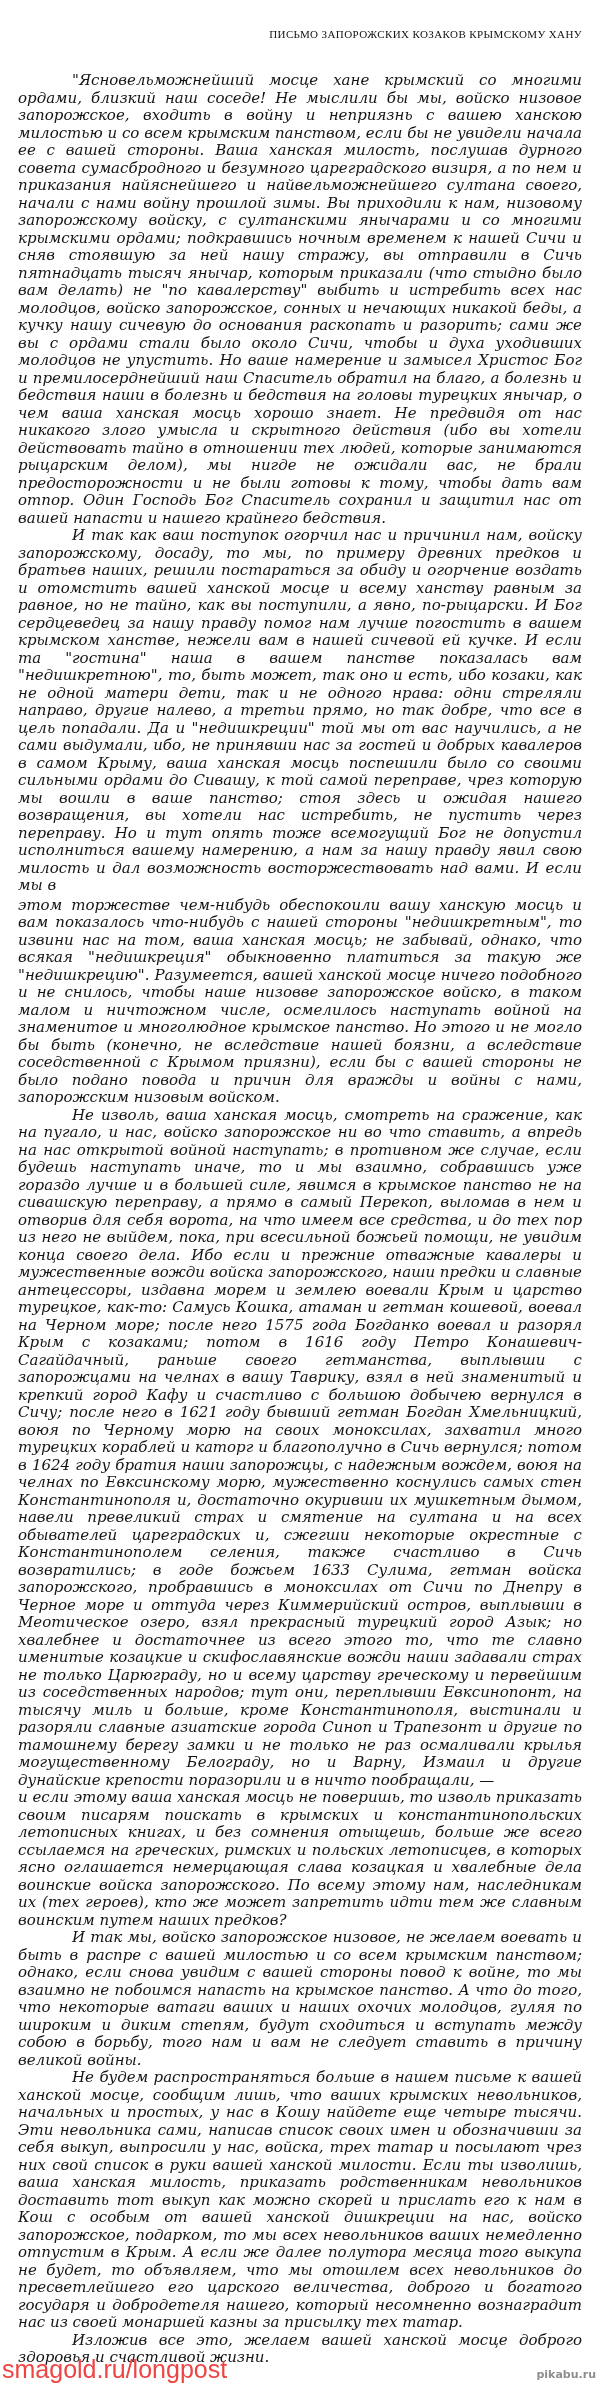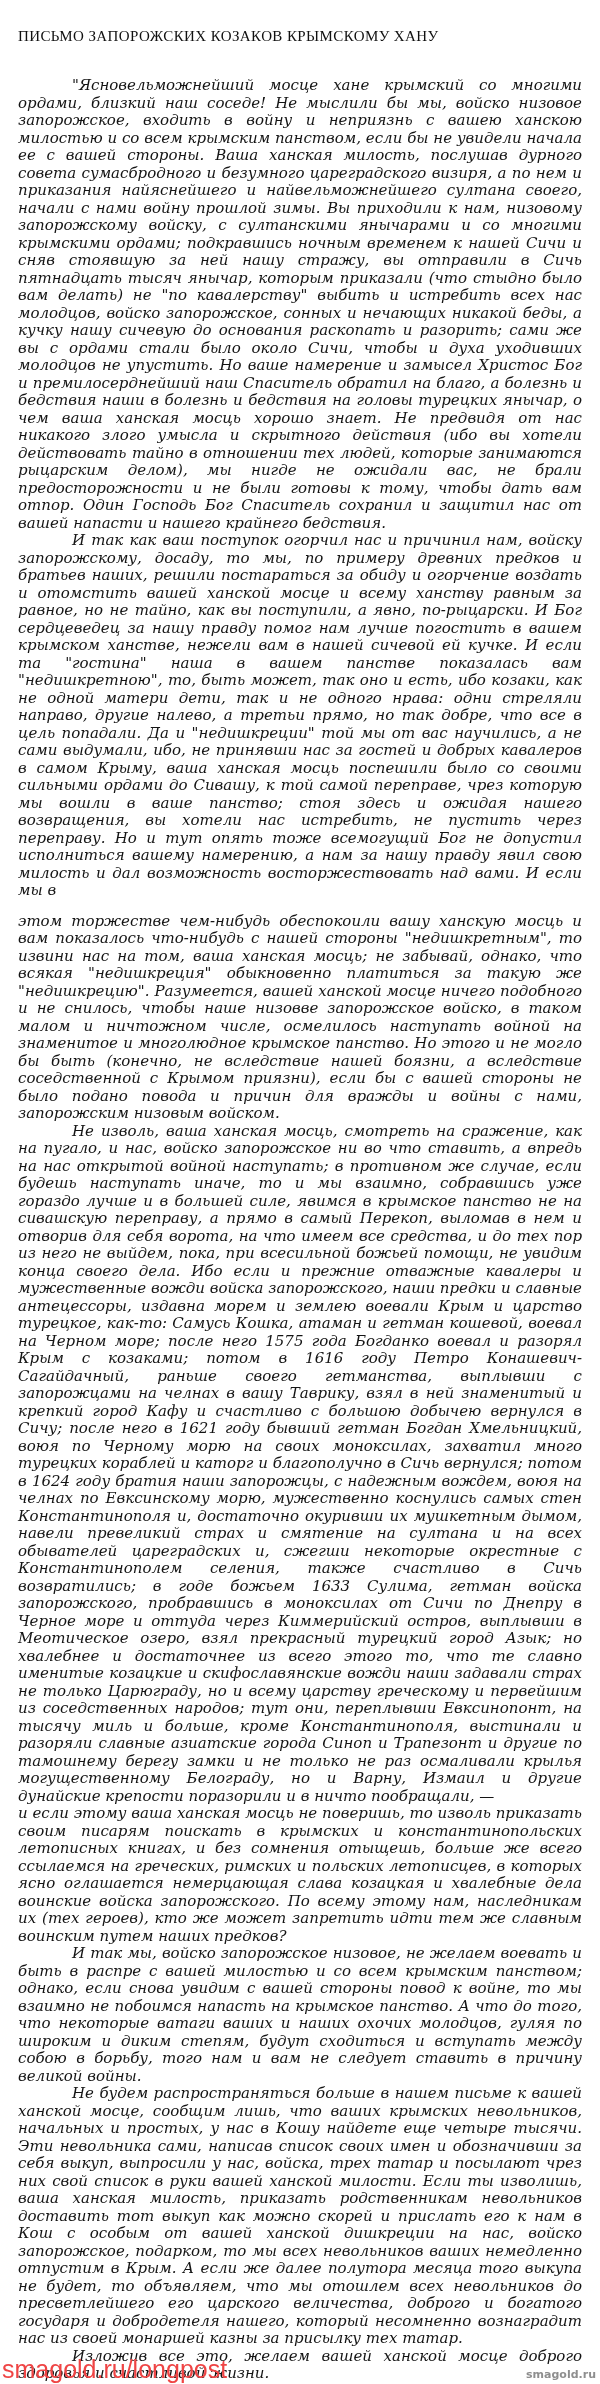--- a/index.html
+++ b/index.html
@@ -8,38 +8,38 @@
     width: 600px;
     height: 2384px;
     margin: 0 auto;
     background: #ffffff;
     overflow: hidden;
     color: #111111;
   }
   .doc-title {
     margin: 28px 18px 0 18px;
     font-family: "Liberation Serif", "DejaVu Serif", serif;
-    font-size: 15px;
+    font-size: 11px;
     font-weight: normal;
     letter-spacing: 0.4px;
-    text-align: left;
+    text-align: right;
     color: #111111;
   }
   .letter-body {
     margin: 32px 18px 0 18px;
     font-family: "DejaVu Serif", "Liberation Serif", serif;
     font-style: italic;
     font-size: 15px;
     line-height: 17.5px;
     text-align: justify;
     color: #141414;
   }
   .letter-body p { margin: 0; }
   .letter-body p.indent { text-indent: 54px; }
-  .letter-body p.gap-sm { margin-top: 13px; }
+  .letter-body p.gap-sm { margin-top: 2px; }
   .letter-body p.gap-md { }
   .footer-left {
     position: absolute;
     left: 2px;
     bottom: 0px;
     font-family: "Liberation Sans", "DejaVu Sans", sans-serif;
     font-size: 25px;
     color: #ef4444;
   }
   .footer-right {
@@ -62,14 +62,14 @@
       <p class="indent">"Ясновельможнейший мосце хане крымский со многими ордами, близкий наш соседе! Не мыслили бы мы, войско низовое запорожское, входить в войну и неприязнь с вашею ханскою милостью и со всем крымским панством, если бы не увидели начала ее с вашей стороны. Ваша ханская милость, послушав дурного совета сумасбродного и безумного цареградского визиря, а по нем и приказания найяснейшего и найвельможнейшего султана своего, начали с нами войну прошлой зимы. Вы приходили к нам, низовому запорожскому войску, с султанскими янычарами и со многими крымскими ордами; подкравшись ночным временем к нашей Сичи и сняв стоявшую за ней нашу стражу, вы отправили в Сичь пятнадцать тысяч янычар, которым приказали (что стыдно было вам делать) не "по кавалерству" выбить и истребить всех нас молодцов, войско запорожское, сонных и нечающих никакой беды, а кучку нашу сичевую до основания раскопать и разорить; сами же вы с ордами стали было около Сичи, чтобы и духа уходивших молодцов не упустить. Но ваше намерение и замысел Христос Бог и премилосерднейший наш Спаситель обратил на благо, а болезнь и бедствия наши в болезнь и бедствия на головы турецких янычар, о чем ваша ханская мосць хорошо знает. Не предвидя от нас никакого злого умысла и скрытного действия (ибо вы хотели действовать тайно в отношении тех людей, которые занимаются рыцарским делом), мы нигде не ожидали вас, не брали предосторожности и не были готовы к тому, чтобы дать вам отпор. Один Господь Бог Спаситель сохранил и защитил нас от вашей напасти и нашего крайнего бедствия.</p>
       <p class="indent">И так как ваш поступок огорчил нас и причинил нам, войску запорожскому, досаду, то мы, по примеру древних предков и братьев наших, решили постараться за обиду и огорчение воздать и отомстить вашей ханской мосце и всему ханству равным за равное, но не тайно, как вы поступили, а явно, по-рыцарски. И Бог сердцеведец за нашу правду помог нам лучше погостить в вашем крымском ханстве, нежели вам в нашей сичевой ей кучке. И если та "гостина" наша в вашем панстве показалась вам "недишкретною", то, быть может, так оно и есть, ибо козаки, как не одной матери дети, так и не одного нрава: одни стреляли направо, другие налево, а третьи прямо, но так добре, что все в цель попадали. Да и "недишкреции" той мы от вас научились, а не сами выдумали, ибо, не принявши нас за гостей и добрых кавалеров в самом Крыму, ваша ханская мосць поспешили было со своими сильными ордами до Сивашу, к той самой переправе, чрез которую мы вошли в ваше панство; стоя здесь и ожидая нашего возвращения, вы хотели нас истребить, не пустить через переправу. Но и тут опять тоже всемогущий Бог не допустил исполниться вашему намерению, а нам за нашу правду явил свою милость и дал возможность восторжествовать над вами. И если мы в</p>
       <p class="gap-sm">этом торжестве чем-нибудь обеспокоили вашу ханскую мосць и вам показалось что-нибудь с нашей стороны "недишкретным", то извини нас на том, ваша ханская мосць; не забывай, однако, что всякая "недишкреция" обыкновенно платиться за такую же "недишкрецию". Разумеется, вашей ханской мосце ничего подобного и не снилось, чтобы наше низовве запорожское войско, в таком малом и ничтожном числе, осмелилось наступать войной на знаменитое и многолюдное крымское панство. Но этого и не могло бы быть (конечно, не вследствие нашей боязни, а вследствие соседственной с Крымом приязни), если бы с вашей стороны не было подано повода и причин для вражды и войны с нами, запорожским низовым войском.</p>
       <p class="indent">Не изволь, ваша ханская мосць, смотреть на сражение, как на пугало, и нас, войско запорожское ни во что ставить, а впредь на нас открытой войной наступать; в противном же случае, если будешь наступать иначе, то и мы взаимно, собравшись уже гораздо лучше и в большей силе, явимся в крымское панство не на сивашскую переправу, а прямо в самый Перекоп, выломав в нем и отворив для себя ворота, на что имеем все средства, и до тех пор из него не выйдем, пока, при всесильной божьей помощи, не увидим конца своего дела. Ибо если и прежние отважные кавалеры и мужественные вожди войска запорожского, наши предки и славные антецессоры, издавна морем и землею воевали Крым и царство турецкое, как-то: Самусь Кошка, атаман и гетман кошевой, воевал на Черном море; после него 1575 года Богданко воевал и разорял Крым с козаками; потом в 1616 году Петро Конашевич-Сагайдачный, раньше своего гетманства, выплывши с запорожцами на челнах в вашу Таврику, взял в ней знаменитый и крепкий город Кафу и счастливо с большою добычею вернулся в Сичу; после него в 1621 году бывший гетман Богдан Хмельницкий, воюя по Черному морю на своих моноксилах, захватил много турецких кораблей и каторг и благополучно в Сичь вернулся; потом в 1624 году братия наши запорожцы, с надежным вождем, воюя на челнах по Евксинскому морю, мужественно коснулись самых стен Константинополя и, достаточно окуривши их мушкетным дымом, навели превеликий страх и смятение на султана и на всех обывателей цареградских и, сжегши некоторые окрестные с Константинополем селения, также счастливо в Сичь возвратились; в годе божьем 1633 Сулима, гетман войска запорожского, пробравшись в моноксилах от Сичи по Днепру в Черное море и оттуда через Киммерийский остров, выплывши в Меотическое озеро, взял прекрасный турецкий город Азык; но хвалебнее и достаточнее из всего этого то, что те славно именитые козацкие и скифославянские вожди наши задавали страх не только Царюграду, но и всему царству греческому и первейшим из соседственных народов; тут они, переплывши Евксинопонт, на тысячу миль и больше, кроме Константинополя, выстинали и разоряли славные азиатские города Синоп и Трапезонт и другие по тамошнему берегу замки и не только не раз осмаливали крылья могущественному Белограду, но и Варну, Измаил и другие дунайские крепости поразорили и в ничто пообращали, —</p>
       <p class="gap-md">и если этому ваша ханская мосць не поверишь, то изволь приказать своим писарям поискать в крымских и константинопольских летописных книгах, и без сомнения отыщешь, больше же всего ссылаемся на греческих, римских и польских летописцев, в которых ясно оглашается немерцающая слава козацкая и хвалебные дела воинские войска запорожского. По всему этому нам, наследникам их (тех героев), кто же может запретить идти тем же славным воинским путем наших предков?</p>
       <p class="indent">И так мы, войско запорожское низовое, не желаем воевать и быть в распре с вашей милостью и со всем крымским панством; однако, если снова увидим с вашей стороны повод к войне, то мы взаимно не побоимся напасть на крымское панство. А что до того, что некоторые ватаги ваших и наших охочих молодцов, гуляя по широким и диким степям, будут сходиться и вступать между собою в борьбу, того нам и вам не следует ставить в причину великой войны.</p>
       <p class="indent">Не будем распространяться больше в нашем письме к вашей ханской мосце, сообщим лишь, что ваших крымских невольников, начальных и простых, у нас в Кошу найдете еще четыре тысячи. Эти невольника сами, написав список своих имен и обозначивши за себя выкуп, выпросили у нас, войска, трех татар и посылают чрез них свой список в руки вашей ханской милости. Если ты изволишь, ваша ханская милость, приказать родственникам невольников доставить тот выкуп как можно скорей и прислать его к нам в Кош с особым от вашей ханской дишкреции на нас, войско запорожское, подарком, то мы всех невольников ваших немедленно отпустим в Крым. А если же далее полутора месяца того выкупа не будет, то объявляем, что мы отошлем всех невольников до пресветлейшего его царского величества, доброго и богатого государя и добродетеля нашего, который несомненно вознаградит нас из своей монаршей казны за присылку тех татар.</p>
       <p class="indent">Изложив все это, желаем вашей ханской мосце доброго здоровья и счастливой жизни.</p>
     </div>
   <div class="footer-left">smagold.ru/longpost</div>
-  <div class="footer-right">smagold.ru</div>
+  <div class="footer-right">pikabu.ru</div>
 </div>
 
 </body></html>

